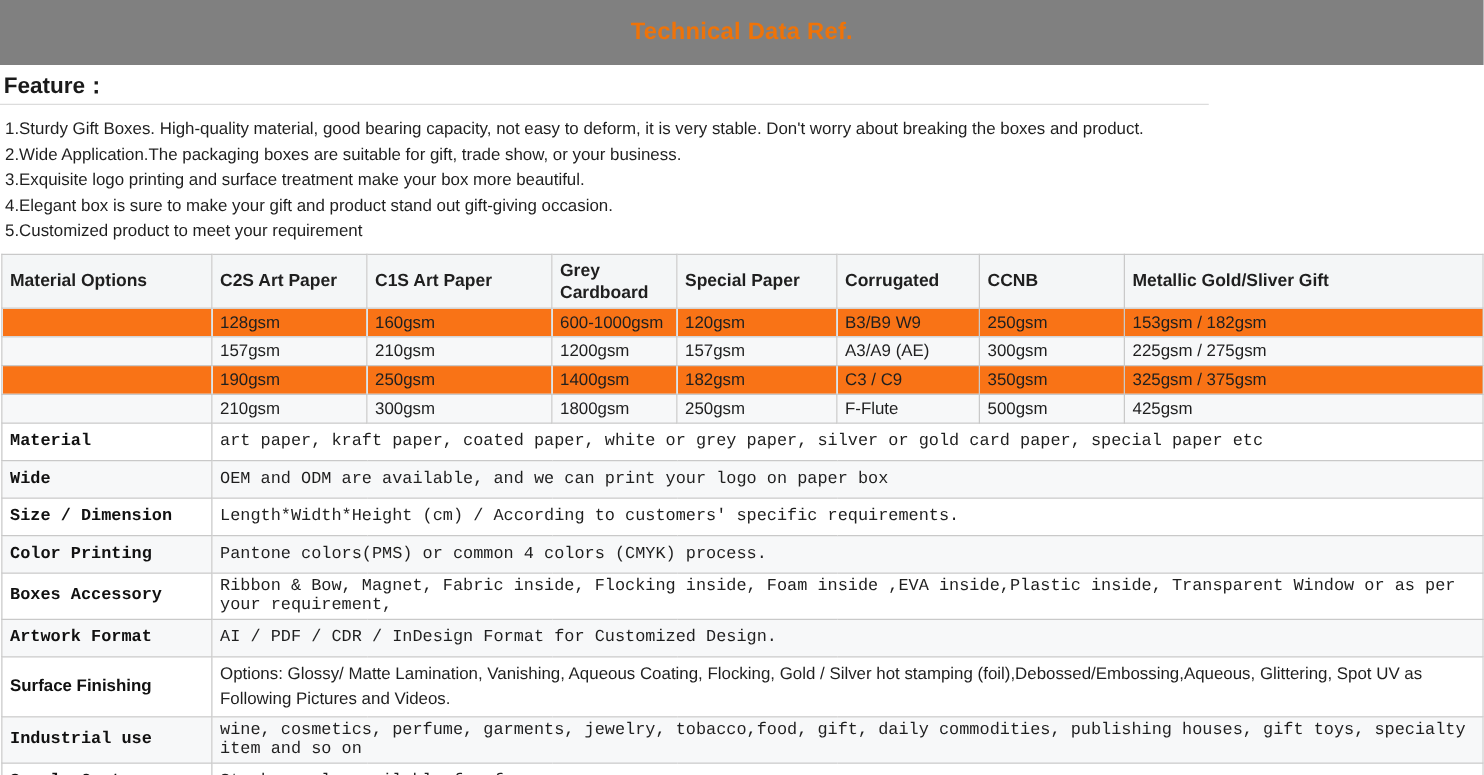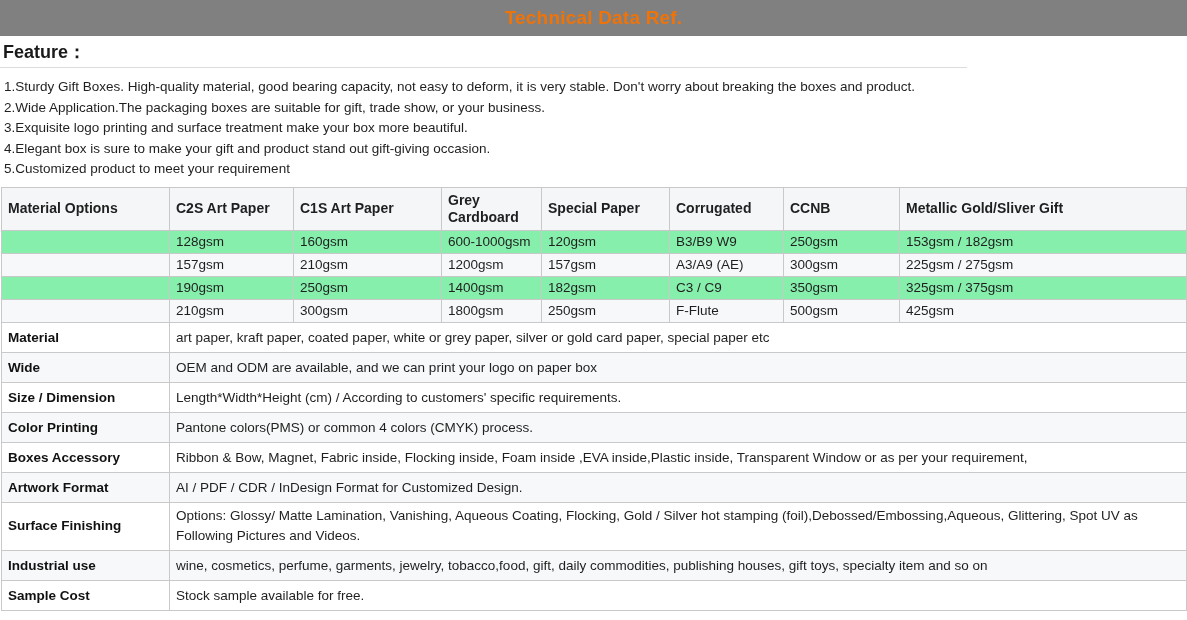--- a/index.html
+++ b/index.html
@@ -17,21 +17,21 @@
   .page {
     width: 1187px;
     height: 620px;
     position: relative;
     box-sizing: border-box;
   }
 
   
   .title-bar {
     width: 1187px;
-    height: 36px;
+    height: 52px;
     background: #808080;
     display: flex;
     align-items: center;
     justify-content: center;
     box-sizing: border-box;
   }
   .title-text {
     color: #EE7309;
     font-size: 19px;
     font-weight: bold;
@@ -88,33 +88,33 @@
   }
   .spec-table thead th {
     background: #f4f6f7;
     font-weight: bold;
     font-size: 14px;
     height: 42px;
     padding-top: 4px;
     padding-bottom: 4px;
     line-height: 17px;
   }
-  tr.zebra-odd td { background: #86efac; }
+  tr.zebra-odd td { background: #f97316; }
   tr.zebra-even td { background: #f7f8f9; }
 
   td.label-cell {
     font-weight: bold;
     font-size: 13.5px;
     color: #111111;
   }
   tr.attr-row-white td { background: #ffffff; }
   tr.attr-row-grey  td { background: #f7f8f9; }
 
   .gsm-row td { height: 20px; line-height: 16px; }
-  .attr-row td { height: 30px; }
+  .attr-row td { height: 30px; font-family: Liberation Mono, monospace; }
   .attr-row-tall td { height: 48px; line-height: 20px; }
 
   .val-cell { white-space: normal; }
 </style>
 </head>
 <body>
 
 <div class="page">
 
   <div class="title-bar">

